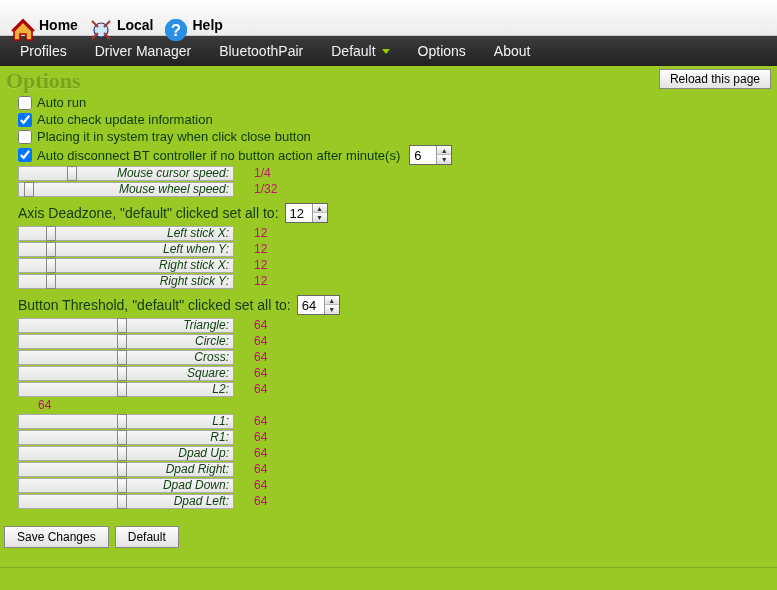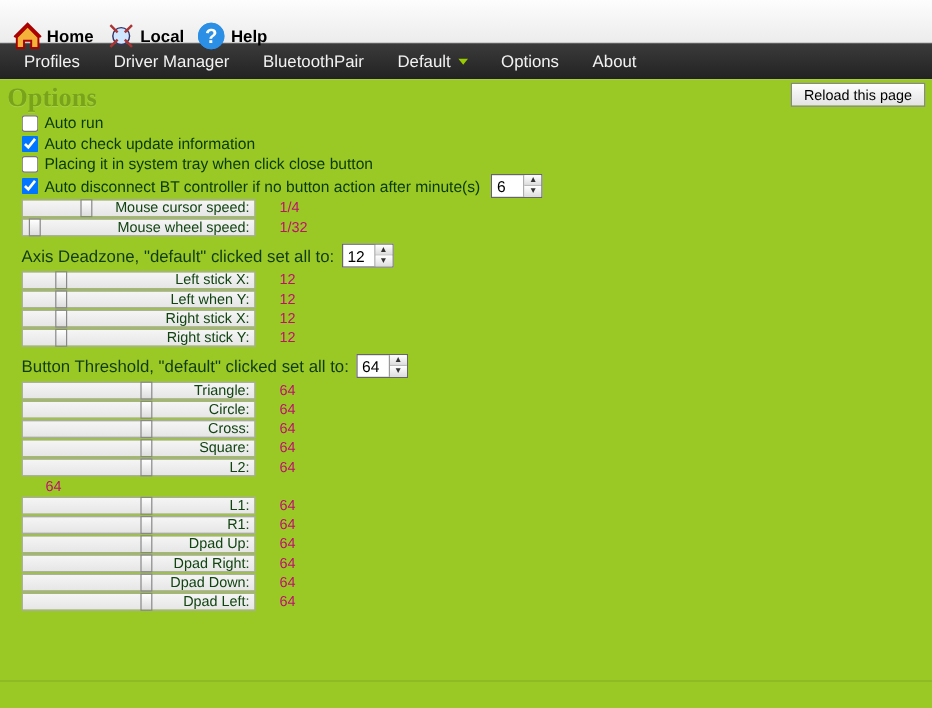--- a/index.html
+++ b/index.html
@@ -8,21 +8,21 @@
 
   .header {
     background: linear-gradient(#fdfdfd, #ececec);
     border-bottom: 1px solid #ccc;
     padding: 3px 6px;
     display: flex;
     align-items: center;
     gap: 2px;
     height: 36px;
   }
-  .header .item { display: flex; align-items: center; gap: 3px; font-weight: bold; font-size: 14px; cursor: pointer; padding: 2px 4px; margin-top: 24px; }
+  .header .item { display: flex; gap: 3px; font-weight: bold; font-size: 14px; cursor: pointer; padding: 2px 4px; margin-top: 24px; }
   .header .icon { width: 26px; height: 26px; display: inline-flex; align-items: center; justify-content: center; }
 
   .menubar {
     background: linear-gradient(#3b3b3b, #222);
     display: flex;
     align-items: center;
     padding: 0 6px;
     height: 30px;
   }
   .menubar .mitem {
@@ -77,29 +77,30 @@
     padding: 0 0 0 4px;
     margin-left: 6px;
   }
   .spin input { border: none; width: 22px; font-size: 13px; text-align: left; outline: none; padding:0; }
   .spin .arrows { display:flex; flex-direction:column; border-left:1px solid #999; }
   .spin .arrows span { width:14px; height:9px; background:linear-gradient(#fff,#ddd); display:flex; align-items:center; justify-content:center; font-size:7px; color:#333; cursor:pointer; line-height:1; }
   .spin .arrows span:first-child{ border-bottom:1px solid #bbb; }
 
   .slider-row { display:flex; align-items:center; height:16px; margin:0; }
   .slider {
-    width: 195px; height: 15px;
+    width: 216px; height: 15px;
     background: linear-gradient(#f5f5f5,#e6e6e6);
     border: 1px solid #aaa;
     position: relative;
     text-align: right;
     padding-right: 4px;
     font-size: 12px;
     color: #114411;
     line-height: 13px;
+    font-style: italic;
   }
   .slider .thumb {
     position: absolute; top:-1px; height:15px; width:10px;
     background: linear-gradient(#fff,#ddd);
     border:1px solid #888;
   }
   .trailing-val { color:#c01070; font-size:12px; margin-left:20px; }
 
   .section-label { font-size:14px; color:#113b11; padding: 6px 0 2px 0; display:flex; align-items:center; }
   .axis-grid .slider, .bt-grid .slider { text-align:right; }
@@ -283,14 +284,18 @@
           <div class="slider"><div class="thumb" style="left: 98px;"></div><span>Dpad Down:</span></div>
           <span class="trailing-val">64</span>
         </div>
         <div class="slider-row">
           <div class="slider"><div class="thumb" style="left: 98px;"></div><span>Dpad Left:</span></div>
           <span class="trailing-val">64</span>
         </div>
       </div>
   </div>
 
+  <div class="footer-btns">
+    <button>Save Changes</button>
+    <button>Default</button>
+  </div>
   <div class="footer-rule"></div>
 </div>
 
 </body></html>

